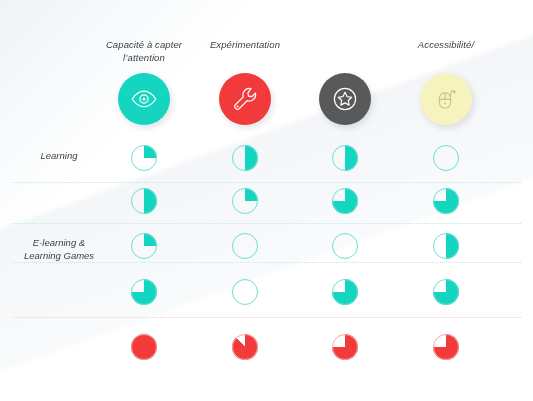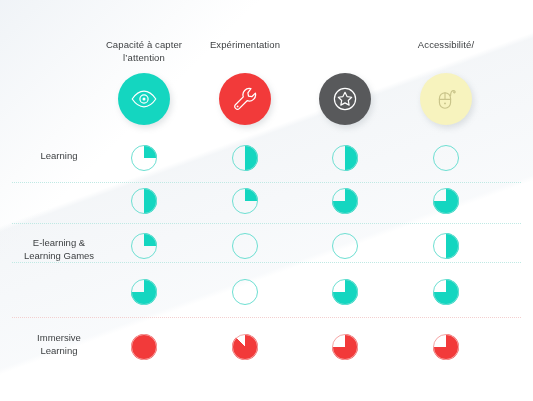--- a/index.html
+++ b/index.html
@@ -13,20 +13,21 @@
     font-family: "Liberation Sans", sans-serif;
     overflow: hidden;
   }
 
   #matrix-root {
     position: relative;
     width: 533px;
     height: 401px;
     background: #ffffff;
     overflow: hidden;
+    font-style: italic;
   }
 
   
   .bg-wash {
     position: absolute;
     inset: 0;
     background:
       linear-gradient(160deg, rgba(244,246,248,0.0) 0%, rgba(244,246,248,0.0) 38%,
                       rgba(240,243,246,0.75) 39%, rgba(243,246,249,0.55) 62%,
                       rgba(248,250,252,0.0) 63%, rgba(248,250,252,0.0) 100%);
@@ -175,24 +176,20 @@
     <div>Learning</div>
   </div>
 
   <div class="row-label" style="top:193px;margin-top:44px;">
     <div>E-learning &amp;</div>
     <div>Learning Games</div>
   </div>
 
 
 
-  <div class="row-label" style="top:332px;">
-    <div>Immersive</div>
-    <div>Learning</div>
-  </div>
 
   <div id="pie-layer">
       <div class="pie" style="left: 131px; top: 145px;">
         <div class="fill" style="background: conic-gradient(rgb(20, 214, 192) 0deg, rgb(20, 214, 192) 90deg, rgba(255, 255, 255, 0) 90deg, rgba(255, 255, 255, 0) 360deg);"></div>
         <div class="ring" style="border-color: rgb(109, 223, 210);"></div>
         <span style="position: absolute; width: 1px; height: 1px; overflow: hidden; clip: rect(0px, 0px, 0px, 0px);">25%</span>
       </div>
       <div class="pie" style="left: 232px; top: 145px;">
         <div class="fill" style="background: conic-gradient(rgb(20, 214, 192) 0deg, rgb(20, 214, 192) 180deg, rgba(255, 255, 255, 0) 180deg, rgba(255, 255, 255, 0) 360deg);"></div>
         <div class="ring" style="border-color: rgb(109, 223, 210);"></div>

